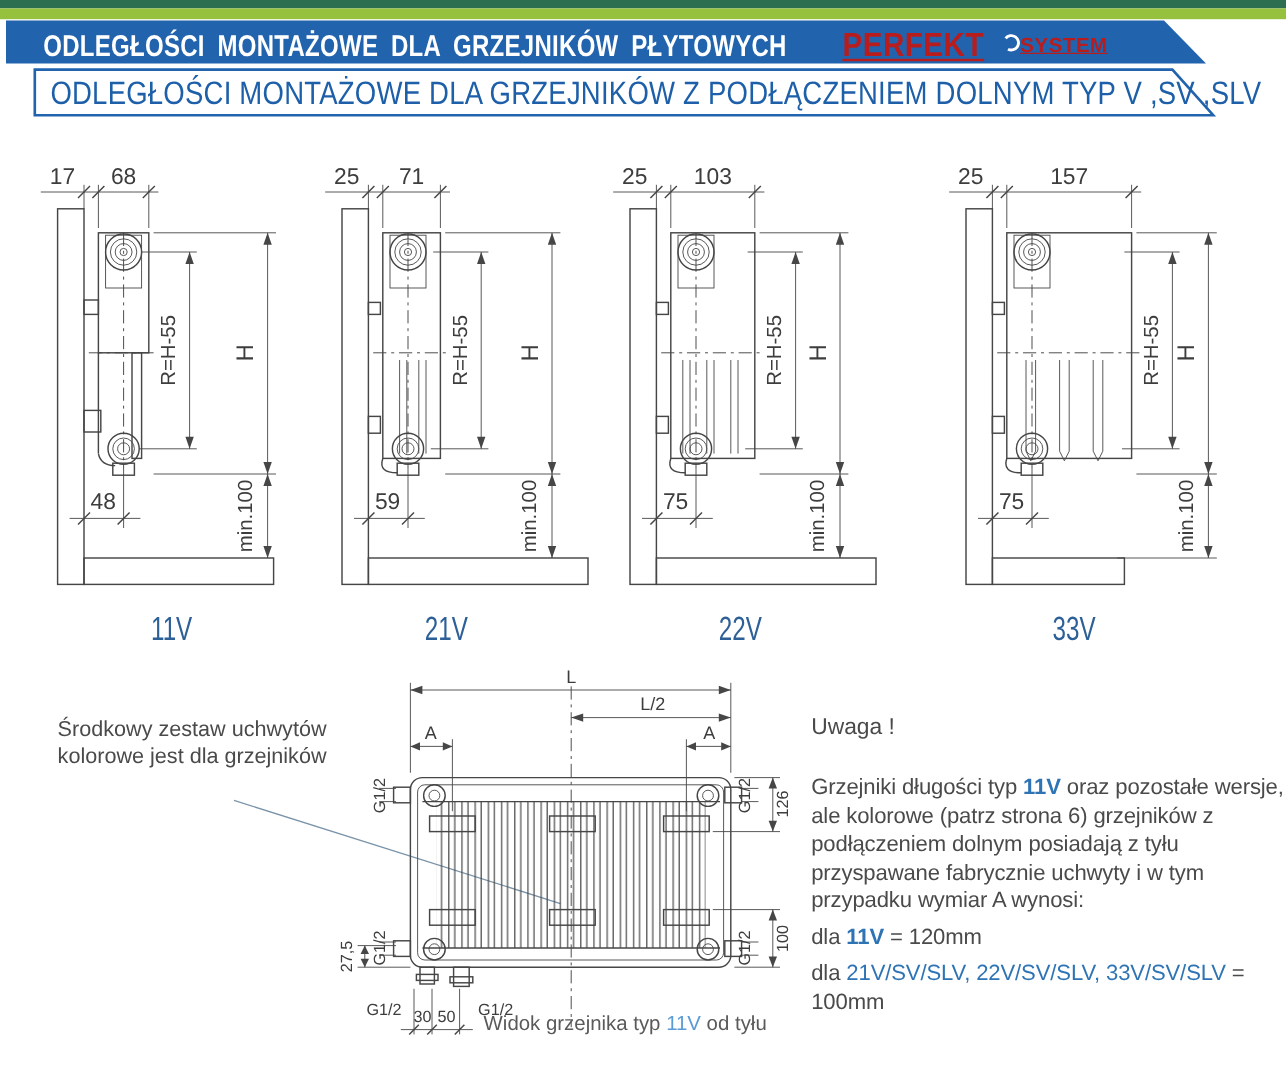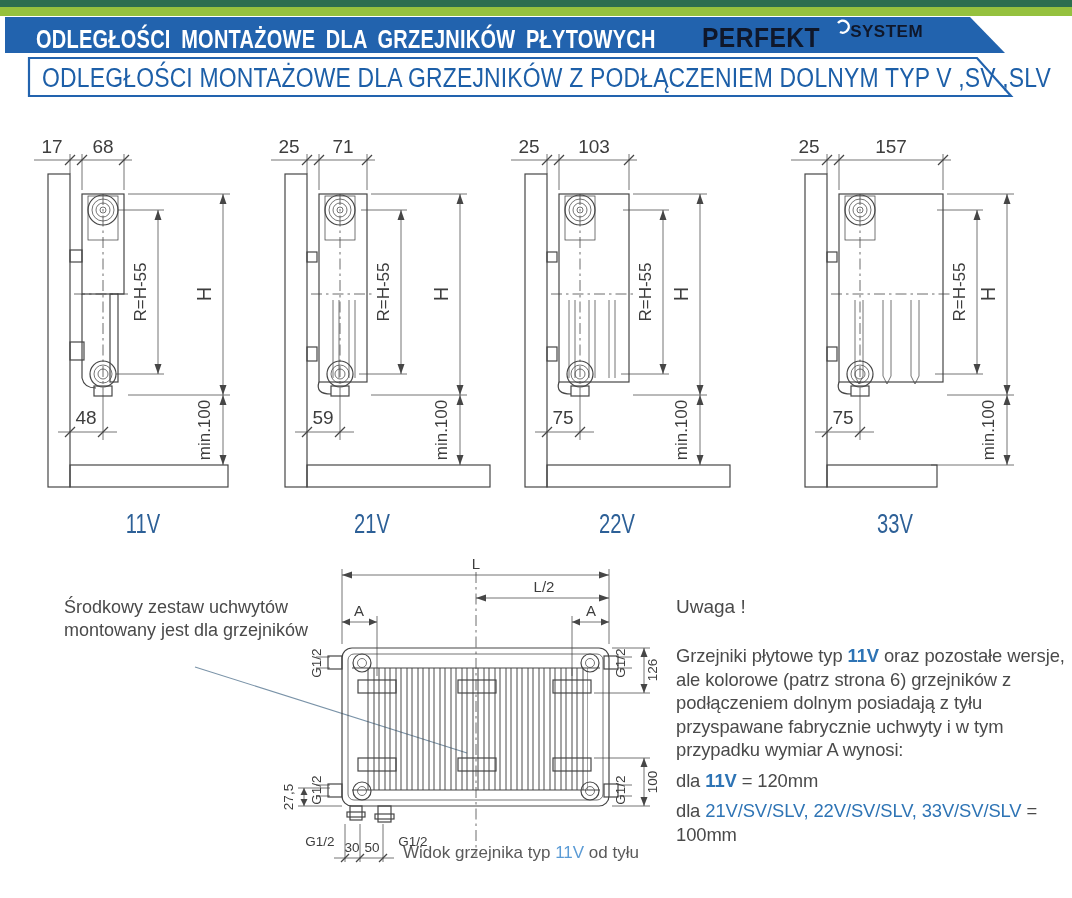--- a/index.html
+++ b/index.html
@@ -2,21 +2,21 @@
 <html style="--header_blue: #2263ae; --subtitle_blue: #1d5fa8; --green_dark: #2c6e4f; --green_light: #95c13e; --label_blue: #2d6097; --inline_blue: #2e74b5; --caption_blue: #5b9bd5; --leader: #7a93a8;"><head>
 <meta charset="utf-8">
 <style>
   html,body{margin:0;padding:0;background:#fff;}
   .page{position:relative;width:1072px;height:898px;background:#fff;overflow:hidden;
         font-family:"Liberation Sans",sans-serif;}
   .abs{position:absolute;}
   
   .hdr-title{color:#fff;font-size:25px;font-weight:bold;white-space:nowrap;
              transform:scaleX(.8);transform-origin:left center;word-spacing:6px;letter-spacing:.3px;}
-  .logo-wrap{display:flex;align-items:flex-start;color:#0f172a;}
+  .logo-wrap{display:flex;align-items:center;color:#b91c1c;text-decoration:underline;}
   .logo-main{font-size:28px;font-weight:bold;letter-spacing:.5px;transform:scaleX(.88);transform-origin:left center;}
   .logo-sub{font-size:17px;font-weight:bold;letter-spacing:.5px;margin-left:-2px;}
   .sub-title{color:var(--subtitle_blue);font-size:27px;white-space:nowrap;
              transform:scaleX(.85);transform-origin:left center;letter-spacing:.2px;}
   
   .cad{stroke:#464646;fill:none;stroke-width:1.2;}
   .cadt{stroke:#464646;fill:none;stroke-width:.75;}
   .dash{stroke:#464646;fill:none;stroke-width:.8;stroke-dasharray:11 4 2.5 4;}
   .arr{fill:#464646;stroke:none;}
   text.dim{font-size:19px;fill:#3d3d3d;text-anchor:middle;}
@@ -318,23 +318,23 @@
         <line x1="80" y1="305" x2="90" y2="295" class="cad"></line>
       <text class="dim" x="68" y="292">75</text>
     </g>
   </svg>
 
   <div class="abs type-label" style="left:18px;top:508px;width:250px">11V</div>
   <div class="abs type-label" style="left:252px;top:508px;width:240px">21V</div>
   <div class="abs type-label" style="left:497px;top:508px;width:240px">22V</div>
   <div class="abs type-label" style="left:775px;top:508px;width:240px">33V</div>
 
-  <div class="abs note" style="left:64px;top:596px;width:300px">
+  <div class="abs note" style="left:48px;top:596px;width:300px">
     <div>Środkowy zestaw uchwytów</div>
-    <div>montowany jest dla grzejników</div>
+    <div>kolorowe jest dla grzejników</div>
   </div>
 
   <svg class="abs" style="left:150px;top:640px;pointer-events:none" width="340" height="130">
     <line x1="45" y1="27" x2="317" y2="113" stroke="var(--leader)" stroke-width="1.1"></line>
   </svg>
 
   <svg class="abs" style="left:272px;top:556px" width="402" height="330" viewBox="0 0 402 330">
     <defs>
       <pattern id="fins" width="11" height="122" patternUnits="userSpaceOnUse">
         <path d="M3 0 V122 M8 0 V122" stroke="#4a4a4a" stroke-width="1" fill="none"></path>
@@ -440,18 +440,18 @@
       <text class="g" x="80" y="296">30</text>
       <text class="g" x="100" y="296">50</text>
       <text class="g" x="48" y="290">G1/2</text>
       <text class="g" x="141" y="290">G1/2</text>
     </g>
     <text class="cap" x="131" y="302"><tspan>Widok grzejnika typ </tspan><tspan class="cap-hl">11V</tspan><tspan> od tyłu</tspan></text>
   </svg>
 
   <div class="abs" style="left:676px;top:596px;width:404px">
     <div class="uw">Uwaga !</div>
-    <div class="note-r" style="margin-top:26px"><span>Grzejniki płytowe typ </span><span class="hl">11V</span><span> oraz pozostałe wersje, ale kolorowe (patrz strona 6) grzejników z podłączeniem dolnym posiadają z tyłu przyspawane fabrycznie uchwyty i w tym przypadku wymiar A wynosi:</span></div>
+    <div class="note-r" style="margin-top:26px"><span>Grzejniki długości typ </span><span class="hl">11V</span><span> oraz pozostałe wersje, ale kolorowe (patrz strona 6) grzejników z podłączeniem dolnym posiadają z tyłu przyspawane fabrycznie uchwyty i w tym przypadku wymiar A wynosi:</span></div>
     <div class="note-r dla"><span>dla </span><span class="hl">11V</span><span> = 120mm</span></div>
     <div class="note-r dla"><span>dla </span><span class="hl2">21V/SV/SLV, 22V/SV/SLV, 33V/SV/SLV</span><span> = 100mm</span></div>
   </div>
 
 </div>
 
 </body></html>

